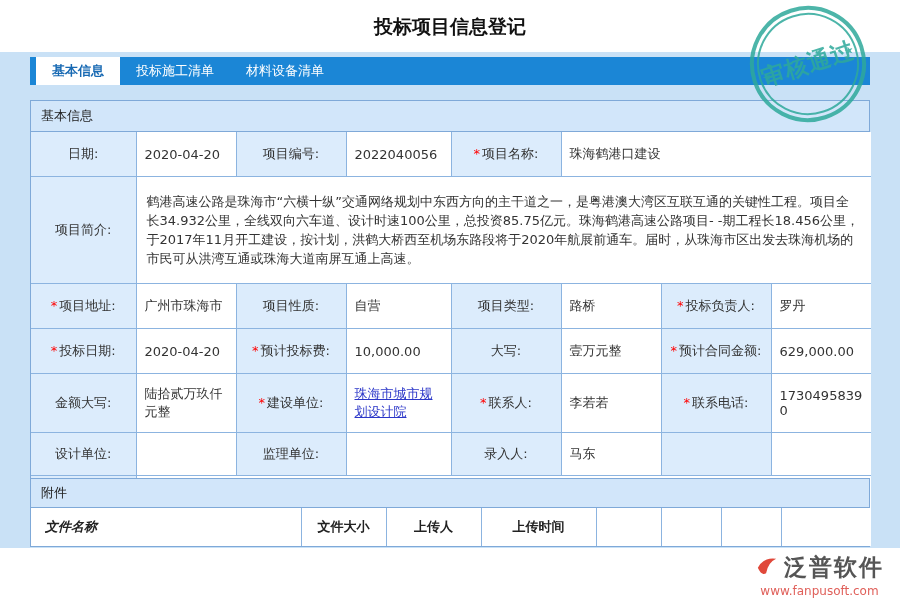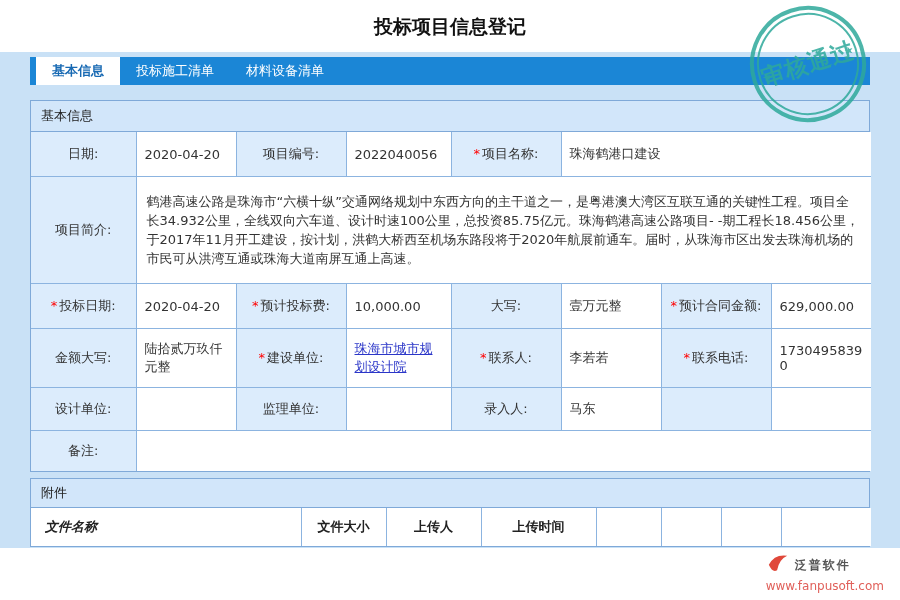--- a/index.html
+++ b/index.html
@@ -42,21 +42,21 @@
   .stamp-outer{position:absolute;left:0;top:0;right:0;bottom:0;border:4px solid currentColor;border-radius:50%;}
   .stamp-inner{position:absolute;left:7px;top:7px;right:7px;bottom:7px;border:2px solid currentColor;border-radius:50%;}
   .stamp-text{position:absolute;left:0;right:0;top:50%;transform:translateY(-50%);
               text-align:center;font-size:23px;font-weight:bold;letter-spacing:1px;}
   .stamp-star{position:absolute;top:50%;transform:translateY(-50%);font-size:11px;}
   .stamp-star.l{left:10px;} .stamp-star.r{right:10px;}
   
   .footer{position:absolute;left:0;top:548px;width:900px;height:52px;background:#fff;}
   .logo{position:absolute;right:16px;top:4px;}
   .logo-row{display:flex;align-items:center;gap:5px;}
-  .brand{font-size:12px;font-weight:bold;color:#555;letter-spacing:2px;}
+  .brand{font-size:23px;font-weight:bold;color:#555;letter-spacing:2px;}
   .url{font-size:12px;color:#e0605a;text-align:center;margin-top:1px;}
 </style>
 </head>
 <body>
 
 <div class="band"></div>
 
 <div class="top-header">
   <h1 class="page-title">投标项目信息登记</h1>
 </div>
@@ -93,20 +93,30 @@
       <td class="lbl"><span>日期:</span></td>
       <td class="val">2020-04-20</td>
       <td class="lbl"><span>项目编号:</span></td>
       <td class="val">2022040056</td>
       <td class="lbl"><span class="req">*</span><span>项目名称:</span></td>
       <td class="val" colspan="3">珠海鹤港口建设</td>
     </tr>
     <tr class="r2">
       <td class="lbl"><span>项目简介:</span></td>
       <td class="val brief" colspan="7">鹤港高速公路是珠海市“六横十纵”交通网络规划中东西方向的主干道之一，是粤港澳大湾区互联互通的关键性工程。项目全长34.932公里，全线双向六车道、设计时速100公里，总投资85.75亿元。珠海鹤港高速公路项目- -期工程长18.456公里，于2017年11月开工建设，按计划，洪鹤大桥西至机场东路段将于2020年航展前通车。届时，从珠海市区出发去珠海机场的市民可从洪湾互通或珠海大道南屏互通上高速。</td>
+    </tr>
+    <tr class="r3">
+      <td class="lbl"><span class="req">*</span><span>项目地址:</span></td>
+      <td class="val">广州市珠海市</td>
+      <td class="lbl"><span>项目性质:</span></td>
+      <td class="val">自营</td>
+      <td class="lbl"><span>项目类型:</span></td>
+      <td class="val">路桥</td>
+      <td class="lbl"><span class="req">*</span><span>投标负责人:</span></td>
+      <td class="val">罗丹</td>
     </tr>
     <tr class="r4">
       <td class="lbl"><span class="req">*</span><span>投标日期:</span></td>
       <td class="val">2020-04-20</td>
       <td class="lbl"><span class="req">*</span><span>预计投标费:</span></td>
       <td class="val">10,000.00</td>
       <td class="lbl"><span>大写:</span></td>
       <td class="val">壹万元整</td>
       <td class="lbl"><span class="req">*</span><span>预计合同金额:</span></td>
       <td class="val">629,000.00</td>

